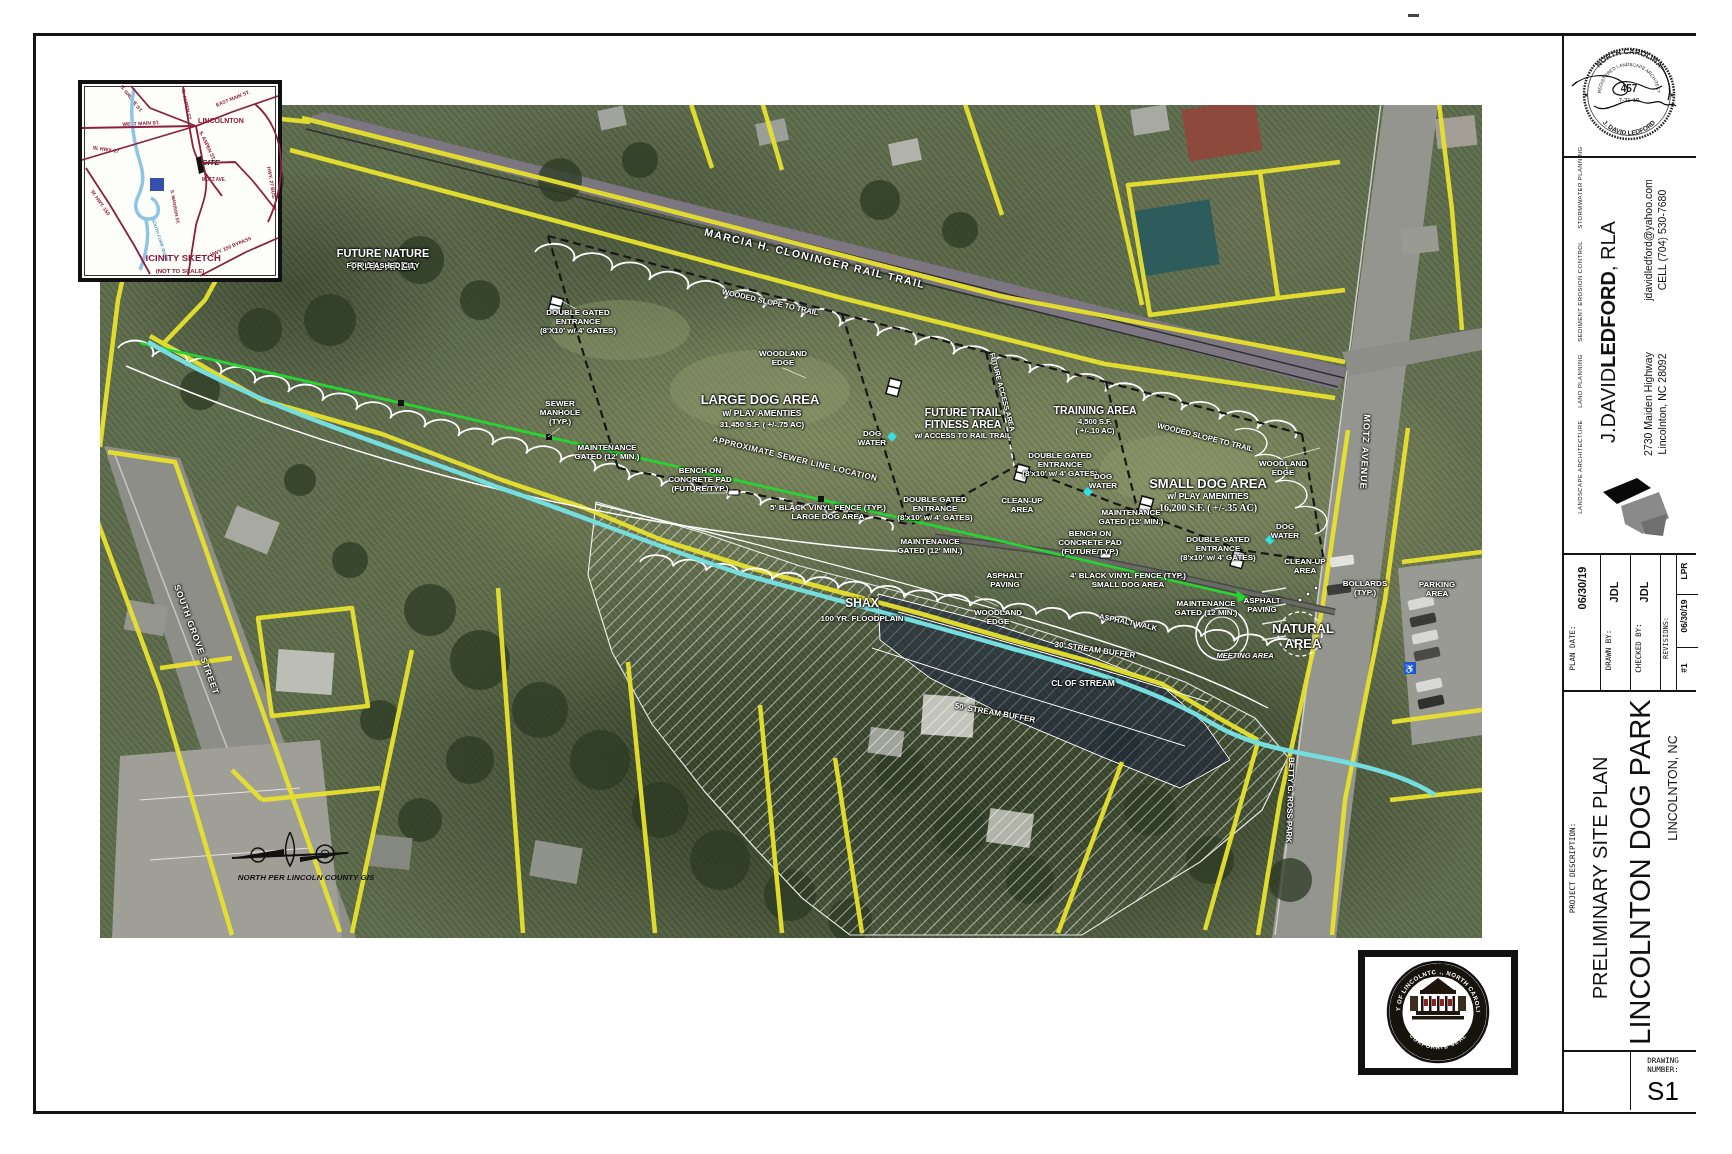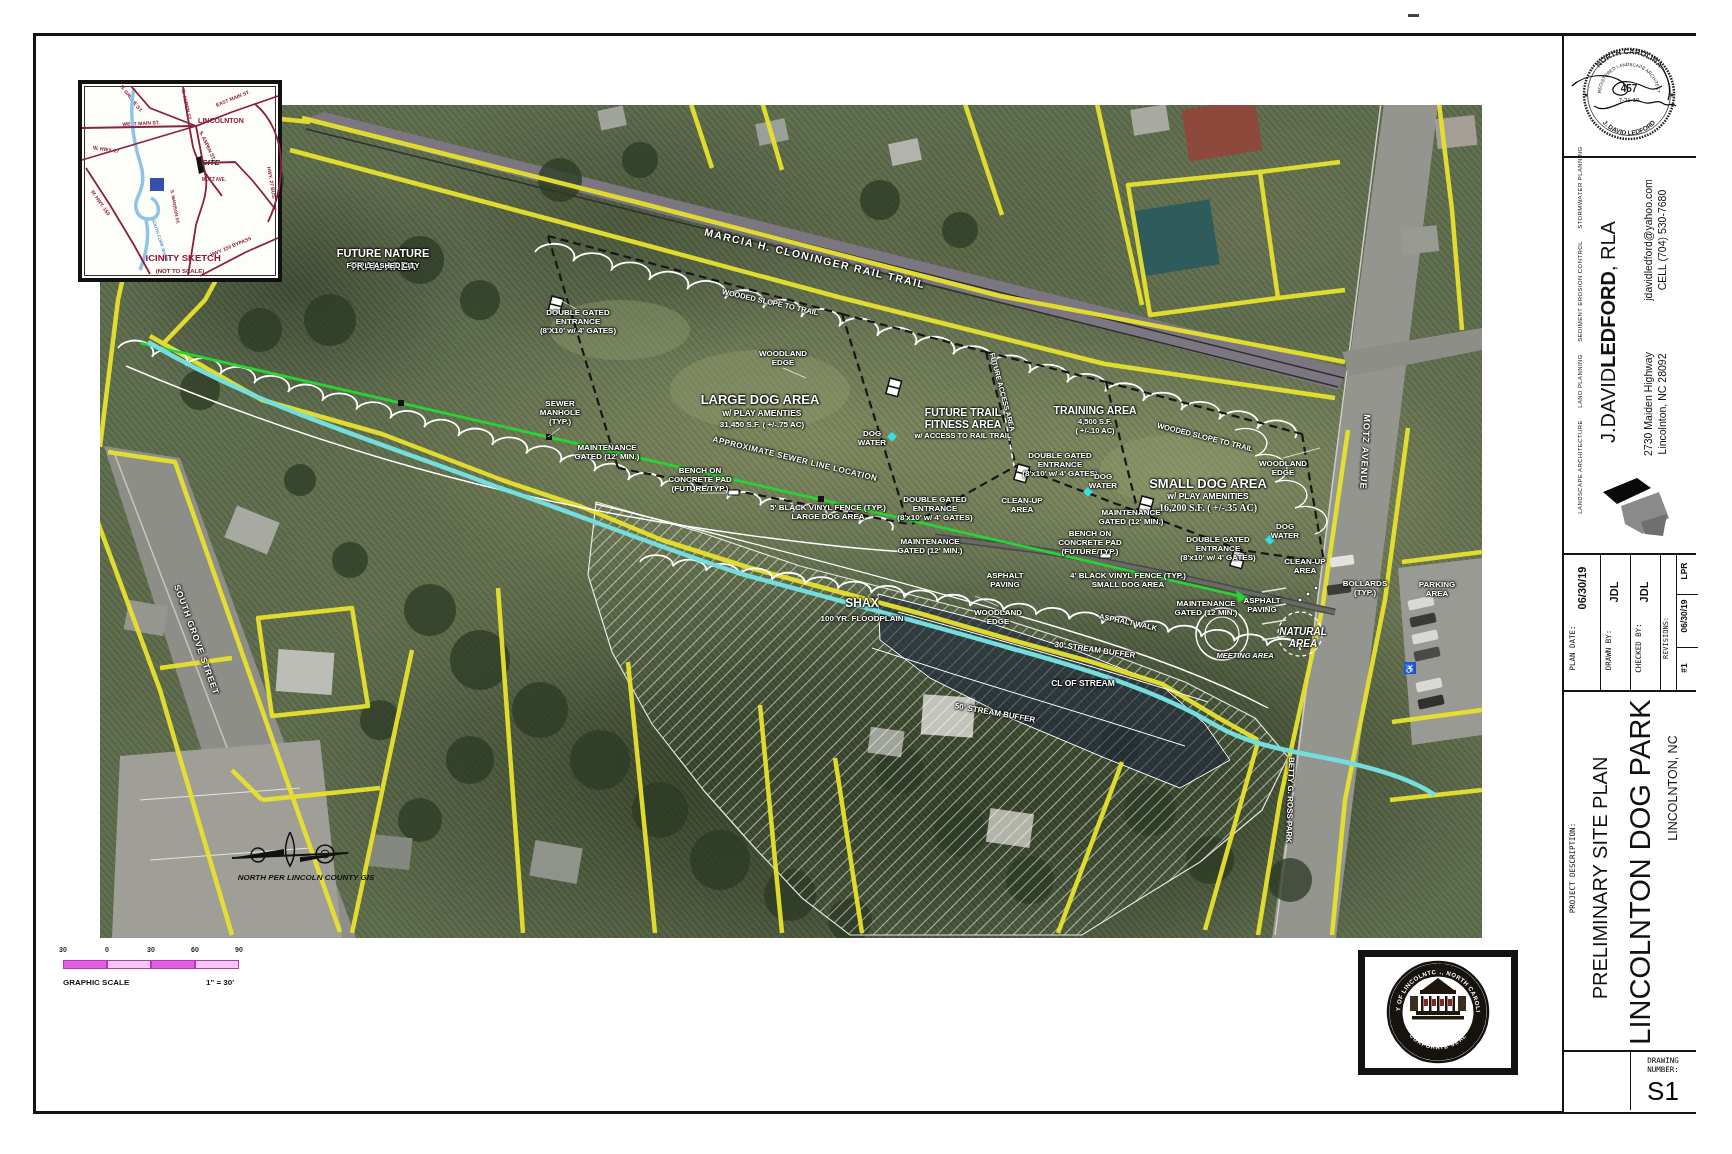--- a/index.html
+++ b/index.html
@@ -353,21 +353,21 @@
 EDGE</div>
       <div class="lbl" style="left: 1128px; top: 580px; font-size: 8px; color: rgb(255, 255, 255); text-shadow: rgba(0, 0, 0, 0.95) 0px 1px 2px, rgba(0, 0, 0, 0.9) 0px -1px 2px, rgba(0, 0, 0, 0.9) 1px 0px 2px; transform: translate(-50%, -50%) rotate(0deg);">4' BLACK VINYL FENCE (TYP.)
 SMALL DOG AREA</div>
       <div class="lbl" style="left: 1128px; top: 623px; font-size: 7.5px; color: rgb(255, 255, 255); text-shadow: rgba(0, 0, 0, 0.95) 0px 1px 2px, rgba(0, 0, 0, 0.9) 0px -1px 2px, rgba(0, 0, 0, 0.9) 1px 0px 2px; transform: translate(-50%, -50%) rotate(12deg);">ASPHALT WALK</div>
       <div class="lbl" style="left: 862px; top: 604px; font-size: 12px; color: rgb(255, 255, 255); text-shadow: rgba(0, 0, 0, 0.95) 0px 1px 2px, rgba(0, 0, 0, 0.9) 0px -1px 2px, rgba(0, 0, 0, 0.9) 1px 0px 2px; transform: translate(-50%, -50%) rotate(0deg);">SHAX</div>
       <div class="lbl" style="left: 862px; top: 619px; font-size: 8px; color: rgb(255, 255, 255); text-shadow: rgba(0, 0, 0, 0.95) 0px 1px 2px, rgba(0, 0, 0, 0.9) 0px -1px 2px, rgba(0, 0, 0, 0.9) 1px 0px 2px; transform: translate(-50%, -50%) rotate(0deg);">100 YR. FLOODPLAIN</div>
       <div class="lbl" style="left: 1095px; top: 650px; font-size: 8px; color: rgb(255, 255, 255); text-shadow: rgba(0, 0, 0, 0.95) 0px 1px 2px, rgba(0, 0, 0, 0.9) 0px -1px 2px, rgba(0, 0, 0, 0.9) 1px 0px 2px; transform: translate(-50%, -50%) rotate(8deg);">30' STREAM BUFFER</div>
       <div class="lbl" style="left: 1083px; top: 684px; font-size: 8.5px; color: rgb(255, 255, 255); text-shadow: rgba(0, 0, 0, 0.95) 0px 1px 2px, rgba(0, 0, 0, 0.9) 0px -1px 2px, rgba(0, 0, 0, 0.9) 1px 0px 2px; transform: translate(-50%, -50%) rotate(0deg);">CL OF STREAM</div>
       <div class="lbl" style="left: 995px; top: 713px; font-size: 8px; color: rgb(255, 255, 255); text-shadow: rgba(0, 0, 0, 0.95) 0px 1px 2px, rgba(0, 0, 0, 0.9) 0px -1px 2px, rgba(0, 0, 0, 0.9) 1px 0px 2px; transform: translate(-50%, -50%) rotate(10deg);">50' STREAM BUFFER</div>
       <div class="lbl" style="left: 1245px; top: 656px; font-size: 7.5px; color: rgb(255, 255, 255); text-shadow: rgba(0, 0, 0, 0.95) 0px 1px 2px, rgba(0, 0, 0, 0.9) 0px -1px 2px, rgba(0, 0, 0, 0.9) 1px 0px 2px; transform: translate(-50%, -50%) rotate(0deg); font-style: italic;">MEETING AREA</div>
-      <div class="lbl" style="left: 1303px; top: 637px; font-size: 10px; color: rgb(255, 255, 255); text-shadow: rgba(0, 0, 0, 0.95) 0px 1px 2px, rgba(0, 0, 0, 0.9) 0px -1px 2px, rgba(0, 0, 0, 0.9) 1px 0px 2px; transform: translate(-50%, -50%) rotate(0deg); font-style: italic;">NATURAL
+      <div class="lbl" style="left: 1303px; top: 637px; font-size: 13px; color: rgb(255, 255, 255); text-shadow: rgba(0, 0, 0, 0.95) 0px 1px 2px, rgba(0, 0, 0, 0.9) 0px -1px 2px, rgba(0, 0, 0, 0.9) 1px 0px 2px; transform: translate(-50%, -50%) rotate(0deg);">NATURAL
 AREA</div>
       <div class="lbl" style="left: 1437px; top: 589px; font-size: 8px; color: rgb(255, 255, 255); text-shadow: rgba(0, 0, 0, 0.95) 0px 1px 2px, rgba(0, 0, 0, 0.9) 0px -1px 2px, rgba(0, 0, 0, 0.9) 1px 0px 2px; transform: translate(-50%, -50%) rotate(0deg);">PARKING
 AREA</div>
       <div class="lbl" style="left: 1365px; top: 452px; font-size: 9px; color: rgb(255, 255, 255); text-shadow: rgba(0, 0, 0, 0.95) 0px 1px 2px, rgba(0, 0, 0, 0.9) 0px -1px 2px, rgba(0, 0, 0, 0.9) 1px 0px 2px; transform: translate(-50%, -50%) rotate(93deg); letter-spacing: 1px;">MOTZ AVENUE</div>
       <div class="lbl" style="left: 196px; top: 640px; font-size: 8.5px; color: rgb(255, 255, 255); text-shadow: rgba(0, 0, 0, 0.95) 0px 1px 2px, rgba(0, 0, 0, 0.9) 0px -1px 2px, rgba(0, 0, 0, 0.9) 1px 0px 2px; transform: translate(-50%, -50%) rotate(70deg); letter-spacing: 1px;">SOUTH GROVE STREET</div>
       <div class="lbl" style="left: 1290px; top: 800px; font-size: 8px; color: rgb(255, 255, 255); text-shadow: rgba(0, 0, 0, 0.95) 0px 1px 2px, rgba(0, 0, 0, 0.9) 0px -1px 2px, rgba(0, 0, 0, 0.9) 1px 0px 2px; transform: translate(-50%, -50%) rotate(92deg);">BETTY G. ROSS PARK</div>
       <div class="lbl" style="left: 306px; top: 878px; font-size: 8px; color: rgb(17, 17, 17); transform: translate(-50%, -50%) rotate(0deg); font-style: italic;">NORTH PER LINCOLN COUNTY GIS</div>
     </div>
 
   <div class="vicinity-box">
@@ -405,37 +405,20 @@
       <div class="lbl" style="left: 100px; top: 203px; font-size: 5px; color: rgb(139, 21, 56); transform: translate(-50%, -50%) rotate(55deg);">W. HWY. 150</div>
       <div class="lbl" style="left: 231px; top: 247px; font-size: 5px; color: rgb(139, 21, 56); transform: translate(-50%, -50%) rotate(-23deg);">HWY. 150 BYPASS</div>
       <div class="lbl" style="left: 271px; top: 183px; font-size: 5px; color: rgb(139, 21, 56); transform: translate(-50%, -50%) rotate(80deg);">HWY. 27 BUS.</div>
       <div class="lbl" style="left: 160px; top: 240px; font-size: 4.5px; color: rgb(74, 154, 200); transform: translate(-50%, -50%) rotate(72deg); font-style: italic;">SOUTH FORK RIVER</div>
       <div class="lbl" style="left: 157px; top: 185px; font-size: 4.2px; color: rgb(255, 255, 255); transform: translate(-50%, -50%) rotate(0deg);">CITY
 PARK</div>
       <div class="lbl" style="left: 180px; top: 258px; font-size: 9.5px; color: rgb(139, 21, 56); transform: translate(-50%, -50%) rotate(0deg);">VICINITY SKETCH</div>
       <div class="lbl" style="left: 180px; top: 271px; font-size: 6px; color: rgb(139, 21, 56); transform: translate(-50%, -50%) rotate(0deg);">(NOT TO SCALE)</div>
     </div>
 
-  <div class="scale-wrap">
-    <div id="scale-ticks" style="position:absolute;left:0;top:0;width:180px;height:10px;">
-        <span class="tick" style="left: 0px;">30</span>
-        <span class="tick" style="left: 44px;">0</span>
-        <span class="tick" style="left: 88px;">30</span>
-        <span class="tick" style="left: 132px;">60</span>
-        <span class="tick" style="left: 176px;">90</span>
-      </div>
-    <div class="scale-cells">
-      <div class="cell" style="background:#e160e1"></div>
-      <div class="cell" style="background:#f6c6f6"></div>
-      <div class="cell" style="background:#e160e1"></div>
-      <div class="cell" style="background:#f6c6f6"></div>
-    </div>
-    <div class="cap" style="left:0">GRAPHIC SCALE</div>
-    <div class="cap" style="left:143px">1" = 30'</div>
-  </div>
 
   <svg class="overlay" style="left:1358px;top:950px" width="160" height="125" viewBox="0 0 160 125">
     <rect x="3.5" y="3.5" width="153" height="118" fill="#fff" stroke="#111" stroke-width="7"></rect>
     <circle cx="80" cy="62" r="50" fill="#fff" stroke="#111" stroke-width="2.5"></circle>
     <circle cx="80" cy="62" r="42" fill="none" stroke="#16120c" stroke-width="13"></circle>
     <defs>
         <path id="citytop" d="M42,62 A38,38 0 0 1 118,62"></path>
         <path id="citybot" d="M45,76 A38,38 0 0 0 115,76"></path>
       </defs>
     <text font-size="6" fill="#fff" font-weight="bold" letter-spacing="0.5"><textPath href="#citytop" startOffset="50%" text-anchor="middle">CITY OF LINCOLNTON, NORTH CAROLINA</textPath></text>

